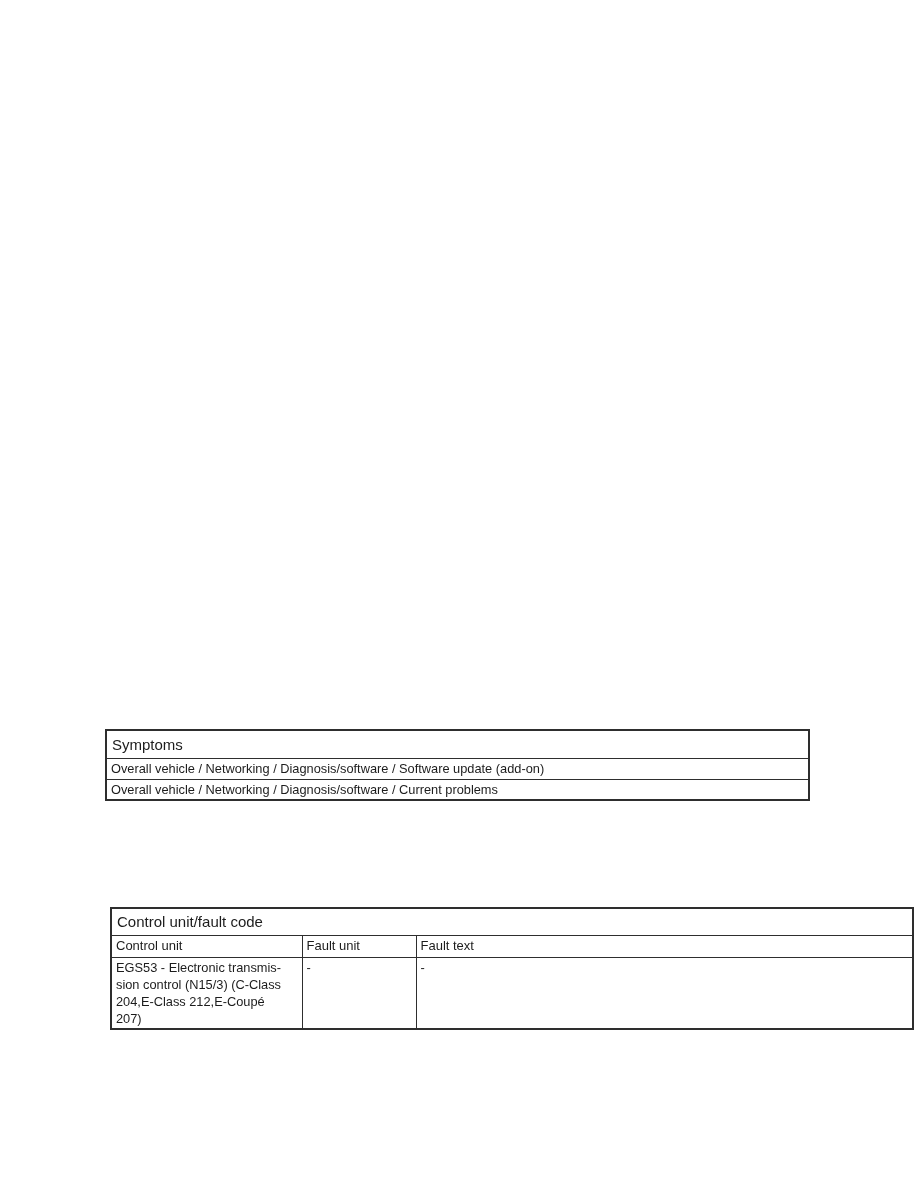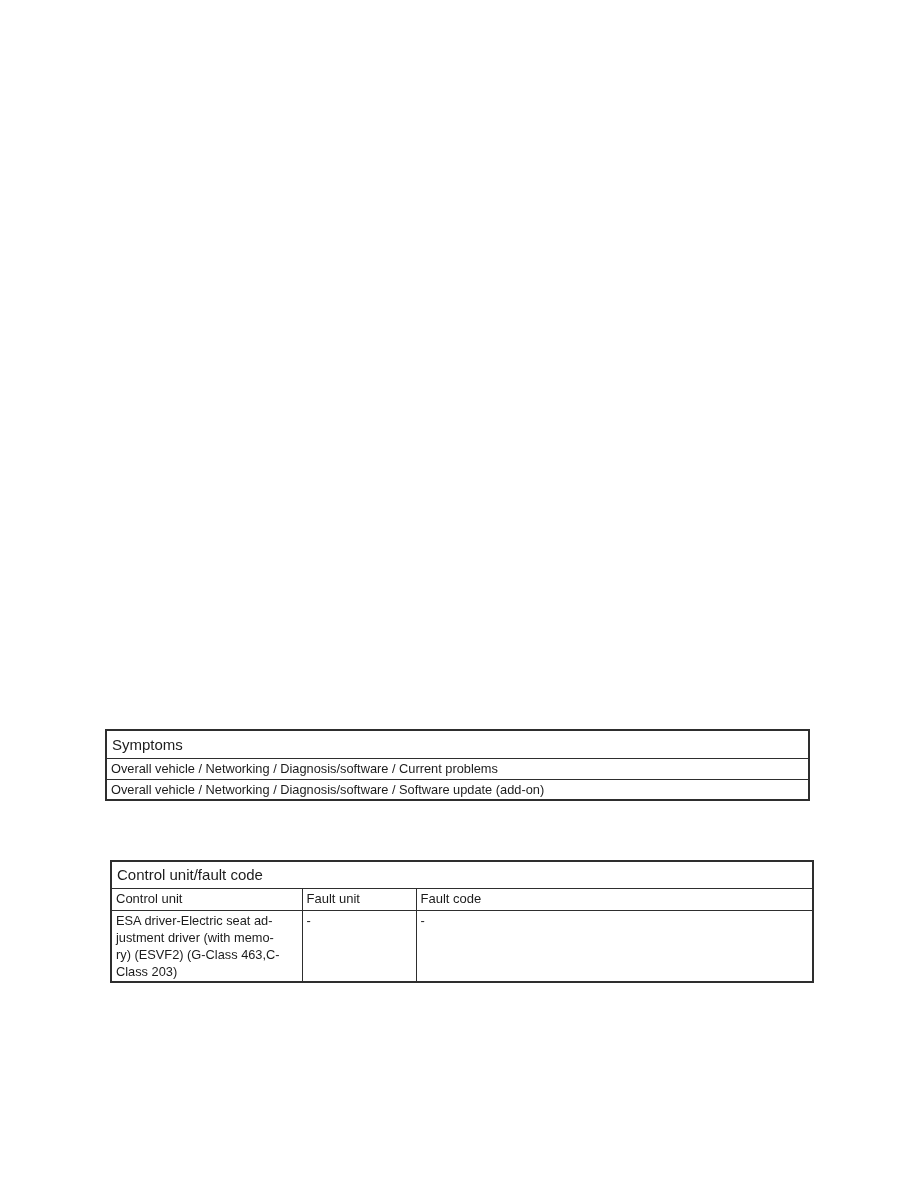--- a/index.html
+++ b/index.html
@@ -27,22 +27,22 @@
     padding: 1px 4px;
     overflow: hidden;
   }
   .symptoms-table {
     left: 105px;
     top: 729px;
     width: 705px;
   }
   .fault-table {
     left: 110px;
-    top: 860px;
-    width: 704px;
+    top: 907px;
+    width: 804px;
   }
   .title-cell {
     font-size: 15px;
     line-height: 19px;
     vertical-align: middle;
     text-align: left;
     padding-left: 5px !important;
   }
   .head-cell {
     font-size: 13px;
@@ -69,47 +69,47 @@
 <body>
 
 <div class="page">
 
   <table class="tbl symptoms-table">
     <tbody>
         <tr class="r-title">
       <td class="title-cell">Symptoms</td>
     </tr>
     <tr class="r-row">
-      <td class="body-cell v-mid">Overall vehicle / Networking / Diagnosis/software / Current problems</td>
+      <td class="body-cell v-mid">Overall vehicle / Networking / Diagnosis/software / Software update (add-on)</td>
     </tr>
     <tr class="r-row">
-      <td class="body-cell v-mid">Overall vehicle / Networking / Diagnosis/software / Software update (add-on)</td>
+      <td class="body-cell v-mid">Overall vehicle / Networking / Diagnosis/software / Current problems</td>
     </tr>
   </tbody>
     </table>
 
   <table class="tbl fault-table">
     <colgroup>
       <col style="width:191px">
       <col style="width:114px">
       <col>
     </colgroup>
     <tbody>
         <tr class="f-title">
       <td class="title-cell" colspan="3">Control unit/fault code</td>
     </tr>
     <tr class="f-head">
       <td class="head-cell">Control unit</td>
       <td class="head-cell">Fault unit</td>
-      <td class="head-cell">Fault code</td>
+      <td class="head-cell">Fault text</td>
     </tr>
-    <tr class="f-row2">
-      <td class="body-cell v-top prewrap">ESA driver-Electric seat ad-
-justment driver (with memo-
-ry) (ESVF2) (G-Class 463,C-
-Class 203)</td>
+    <tr class="f-row1">
+      <td class="body-cell v-top prewrap">EGS53 - Electronic transmis-
+sion control (N15/3) (C-Class
+204,E-Class 212,E-Coupé
+207)</td>
       <td class="body-cell v-top">-</td>
       <td class="body-cell v-top">-</td>
     </tr>
   </tbody>
     </table>
 
 </div>
 
 </body></html>

